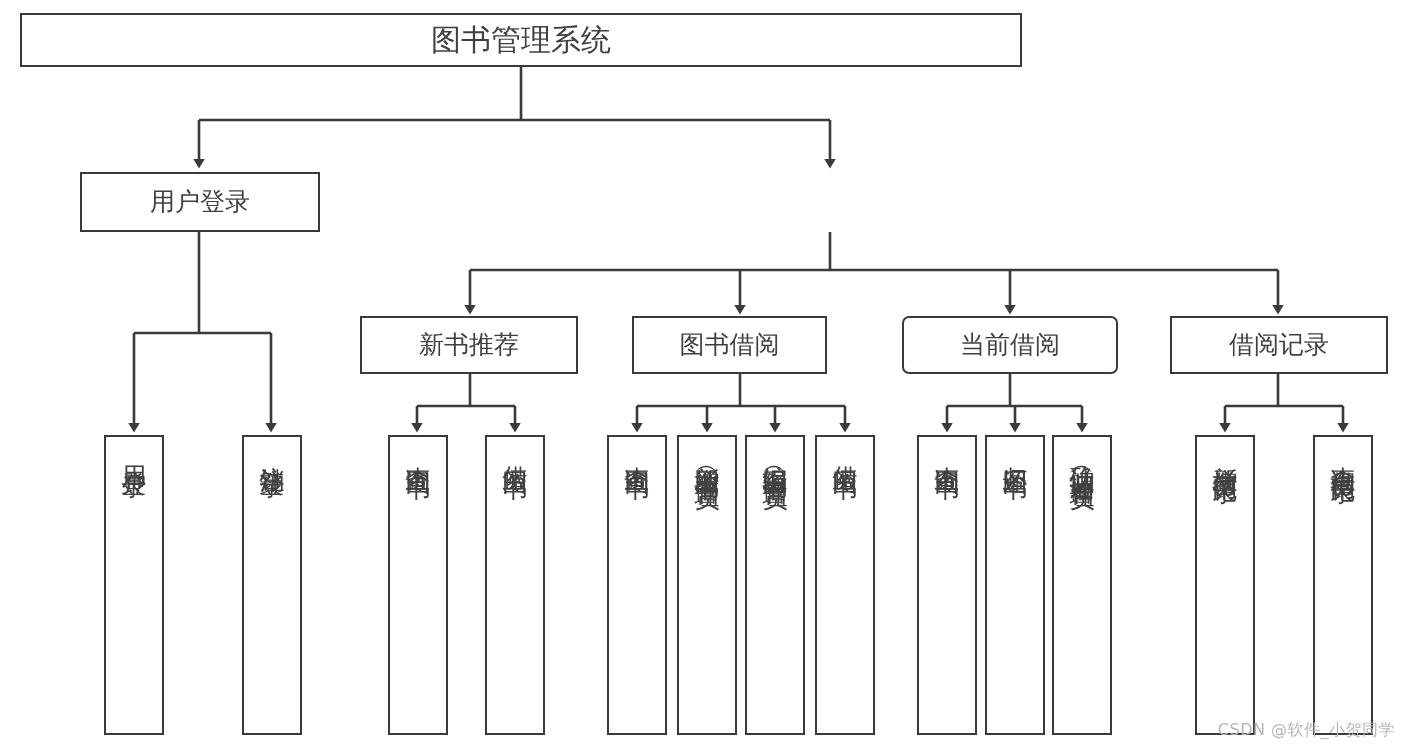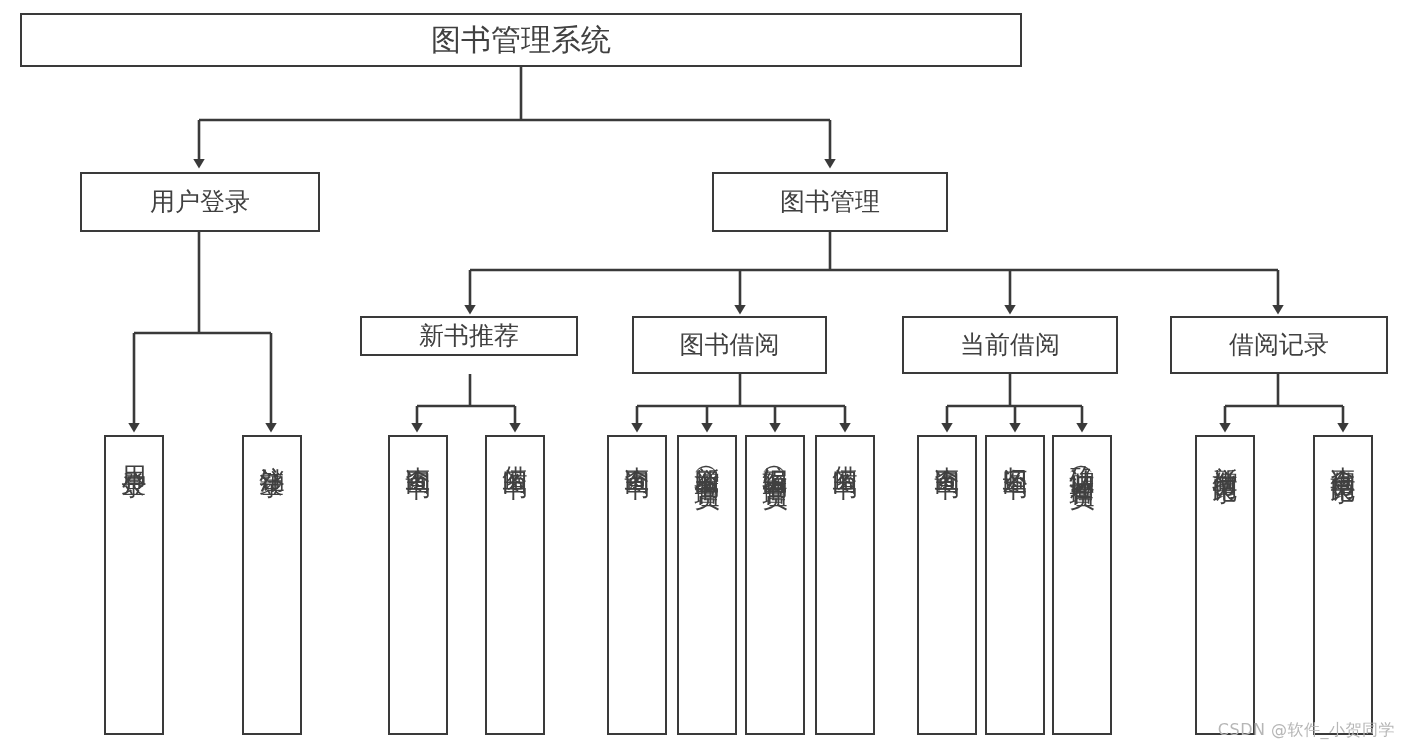--- a/index.html
+++ b/index.html
@@ -132,33 +132,30 @@
   </svg>
 
   <div class="node root horiz" style="left:20px; top:13px; width:1002px; height:54px;">
     <span class="node-label">图书管理系统</span>
   </div>
 
   <div class="node horiz" style="left:80px; top:172px; width:240px; height:60px;">
     <span class="node-label">用户登录</span>
   </div>
 
-  <div class="node horiz" style="left:712px; top:172px; width:236px; height:60px;">
-    <span class="node-label">图书管理</span>
-  </div>
-
-  <div class="node horiz" style="left:360px; top:316px; width:218px; height:40px;">
+
+  <div class="node horiz" style="left:360px; top:316px; width:218px; height:58px;">
     <span class="node-label">新书推荐</span>
   </div>
 
   <div class="node horiz" style="left:632px; top:316px; width:195px; height:58px;">
     <span class="node-label">图书借阅</span>
   </div>
 
-  <div class="node horiz" style="left:902px; top:316px; width:216px; height:58px;">
+  <div class="node horiz" style="left:902px; top:316px; width:216px; height:58px;border-radius:7px;">
     <span class="node-label">当前借阅</span>
   </div>
 
   <div class="node horiz" style="left:1170px; top:316px; width:218px; height:58px;">
     <span class="node-label">借阅记录</span>
   </div>
 
   <div class="node vert" style="left:104px; top:435px; width:60px; height:300px;">
     <span class="node-label">用户登录</span>
   </div>

